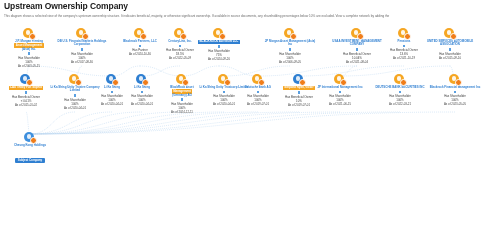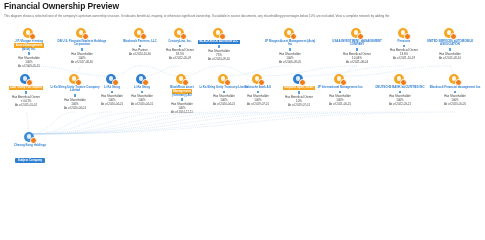--- a/index.html
+++ b/index.html
@@ -69,21 +69,21 @@
     display:inline-block;background:#2f7fd1;color:#fff;
     font-size:2.9px;padding:0.6px 2.4px;border-radius:1px;margin-top:1.2px;
     font-weight:bold;
   }
 </style>
 </head>
 <body>
 
 <div id="canvas">
 
-  <div class="title">Financial Ownership Preview</div>
+  <div class="title">Upstream Ownership Company</div>
   <div class="subtitle">This diagram shows a selected view of the company's upstream ownership structure. It indicates beneficial, majority, or otherwise significant ownership. If available in source documents, any shareholding percentages below 10% are excluded. View a complete network by adding the</div>
 
   <svg class="edges" id="edge-layer">
       <path d="M26,112 C28,112 28,134 30,134" stroke="#b9d4ee" stroke-width="0.5" fill="none" stroke-dasharray="1,1"></path>
       <path d="M75,112 C52.5,112 52.5,134 30,134" stroke="#b9d4ee" stroke-width="0.5" fill="none" stroke-dasharray="1,1"></path>
       <path d="M112,112 C71,112 71,134 30,134" stroke="#b9d4ee" stroke-width="0.5" fill="none" stroke-dasharray="1,1"></path>
       <path d="M142,112 C86,112 86,134 30,134" stroke="#b9d4ee" stroke-width="0.5" fill="none" stroke-dasharray="1,1"></path>
       <path d="M182,112 C106,112 106,134 30,134" stroke="#b9d4ee" stroke-width="0.5" fill="none" stroke-dasharray="1,1"></path>
       <path d="M224,112 C127,112 127,134 30,134" stroke="#b9d4ee" stroke-width="0.5" fill="none" stroke-dasharray="1,1"></path>
       <path d="M258,112 C144,112 144,134 30,134" stroke="#b9d4ee" stroke-width="0.5" fill="none" stroke-dasharray="1,1"></path>

